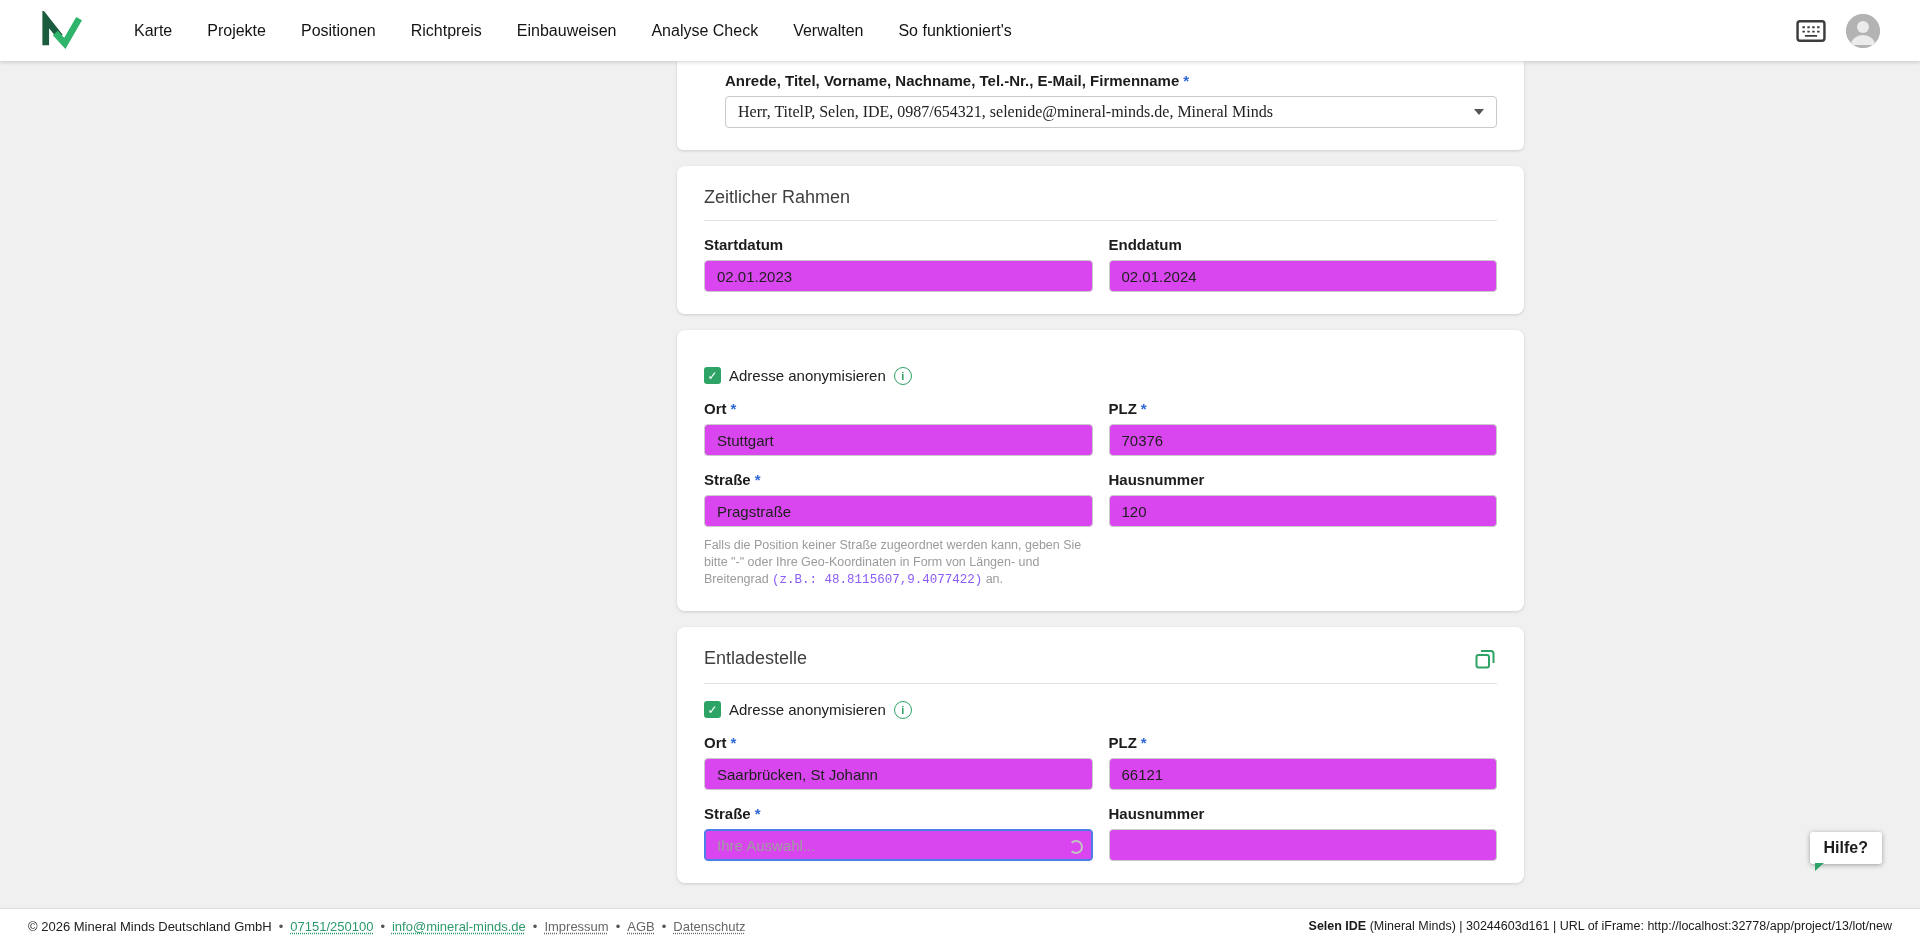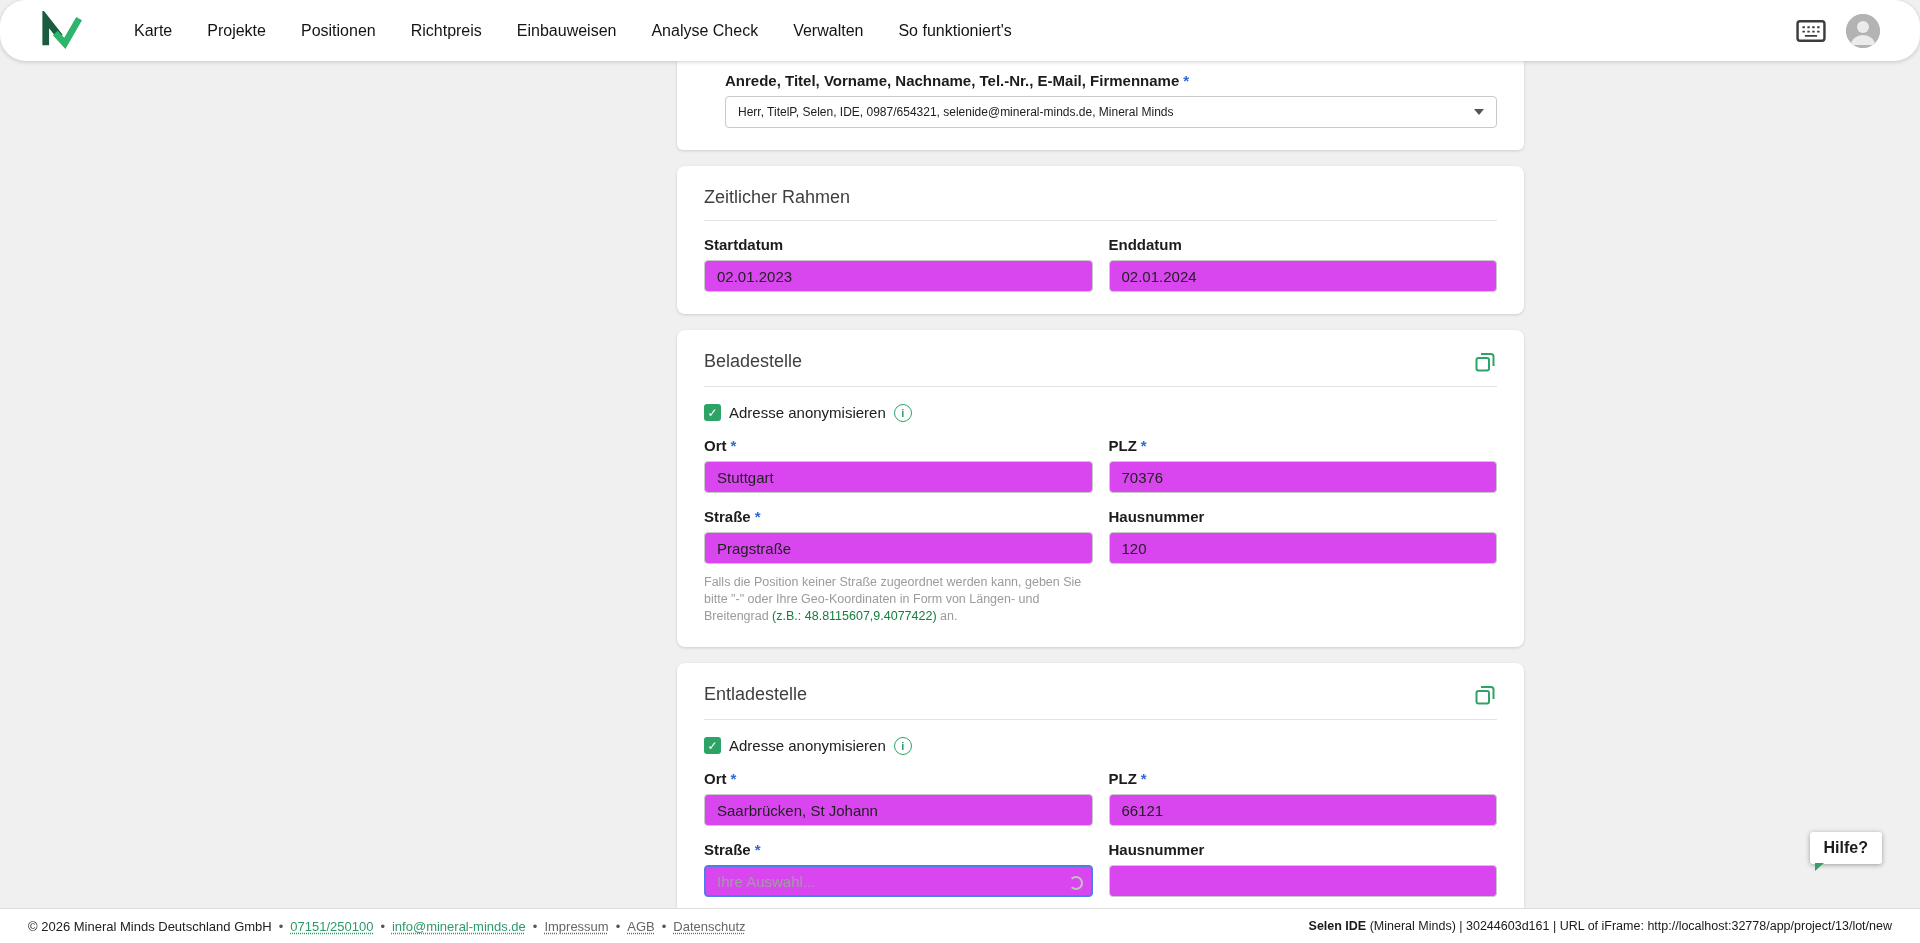--- a/index.html
+++ b/index.html
@@ -2,21 +2,21 @@
 <html><head>
 <meta charset="utf-8">
 <title>Mineral Minds</title>
 <style>
   * { box-sizing: border-box; }
   html,body { margin:0; padding:0; width:1920px; height:943px; overflow:hidden;
     font-family:"Liberation Sans", sans-serif; background:#f0f0f0; color:#212121; }
 
   
   .navbar { height:61px; background:#fff; display:flex; align-items:center;
-    padding:0 40px; box-shadow:0 1px 4px rgba(0,0,0,.18); position:relative; z-index:6;border-radius:26px; }
+    padding:0 40px; box-shadow:0 1px 4px rgba(0,0,0,.18); position:relative; z-index:6; }
   .logo { display:flex; align-items:center; cursor:pointer; }
   .nav-items { display:flex; gap:35px; margin-left:52px; font-size:16px; color:#141414; }
   .nav-item { cursor:pointer; text-decoration:none; color:#141414; white-space:nowrap; }
   .nav-right { margin-left:auto; display:flex; align-items:center; gap:20px; }
   .kb { cursor:pointer; display:flex; }
   .avatar { width:34px; height:34px; border-radius:50%; overflow:hidden; cursor:pointer;
     background:#b3b3b3; display:block; }
 
   
   .main { height:847px; overflow:hidden; }
@@ -42,35 +42,35 @@
 
   .fields-grid { display:grid; grid-template-columns:1fr 1fr; column-gap:16px; }
   .field { margin-top:14px; }
   .field-label { display:block; font-size:15px; font-weight:700; color:#1c1c1c; line-height:19px; }
   .required { color:#3069d5; margin-left:4px; font-weight:700; }
   .text-input { display:block; width:100%; height:32px; margin-top:6px; border:1px solid #c9c9c9;
     border-radius:4px; padding:0 12px; font-size:15px; color:#212121; background:#d946ef;
     font-family:"Liberation Sans", sans-serif; outline:none; }
   .select-box { display:flex; align-items:center; justify-content:space-between; height:32px;
     margin-top:6px; border:1px solid #c9c9c9; border-radius:4px; padding:0 12px; background:#fff;
-    font-size:12px; color:#212121; cursor:pointer; }
+    font-size:16px; color:#212121; cursor:pointer;font-family:Liberation Serif, serif; }
   .select-value { white-space:nowrap; overflow:hidden; text-overflow:ellipsis; }
   .chevron { width:0; height:0; border-left:5px solid transparent; border-right:5px solid transparent;
     border-top:6px solid #555; margin-left:10px; flex:0 0 auto; }
 
   .input-wrap { position:relative; }
   .input-wrap.focused .text-input { border:1px solid #4a80e8; box-shadow:inset 0 0 0 1px #4a80e8; }
   .text-input::placeholder { color:#9e9e9e; }
   .spinner { position:absolute; right:10px; top:50%; margin-top:-5px; width:14px; height:14px;
     border-radius:50%; border:2px solid #c2c2c2; border-left-color:transparent;
     animation:spin 1s linear infinite; }
   @keyframes spin { to { transform:rotate(360deg); } }
 
   .hint { margin:10px 0 0; font-size:12.5px; line-height:17px; color:#9b9b9b; width:400px; }
-  .hint-example { color:#15803d; }
+  .hint-example { color:#8b5cf6;font-family:Liberation Mono, monospace; }
 
   
   .help-bubble { position:fixed; right:38px; bottom:79px; background:#fff; padding:7px 14px;
     font-size:16px; font-weight:700; color:#1c1c1c; border-radius:3px;
     box-shadow:0 1px 5px rgba(0,0,0,.35); cursor:pointer; z-index:10; }
   .help-tail { position:absolute; left:5px; bottom:-7px; width:0; height:0;
     border-top:8px solid #2ea366; border-right:9px solid transparent; }
 
   
   .footer { height:35px; background:#fff; border-top:1px solid #ddd; display:flex;
@@ -142,29 +142,20 @@
           <input class="text-input" type="text" value="02.01.2023" style="">
         </div>
         <div class="field">
           <label class="field-label">Enddatum</label>
           <input class="text-input" type="text" value="02.01.2024" style="">
         </div>
       </div>
     </section>
 
     <section class="card">
-      <div class="card-title-row">
-        <h2 class="card-title">Beladestelle</h2>
-        <button class="copy-btn">
-          <svg width="24" height="24" viewBox="0 0 24 24" fill="none" stroke="#2ea366" stroke-width="2">
-            <rect x="3.5" y="8" width="12.5" height="12.5" rx="2"></rect>
-            <path d="M8 4h10a2.5 2.5 0 0 1 2.5 2.5V16"></path>
-          </svg>
-        </button>
-      </div>
       <div class="checkbox-row">
         <span class="checkbox"></span>
         <span class="checkbox-label">Adresse anonymisieren</span>
         <span class="info-icon">i</span>
       </div>
       <div class="fields-grid">
         <div class="field">
           <label class="field-label">
             <span>Ort</span><span class="required">*</span>
           </label>

